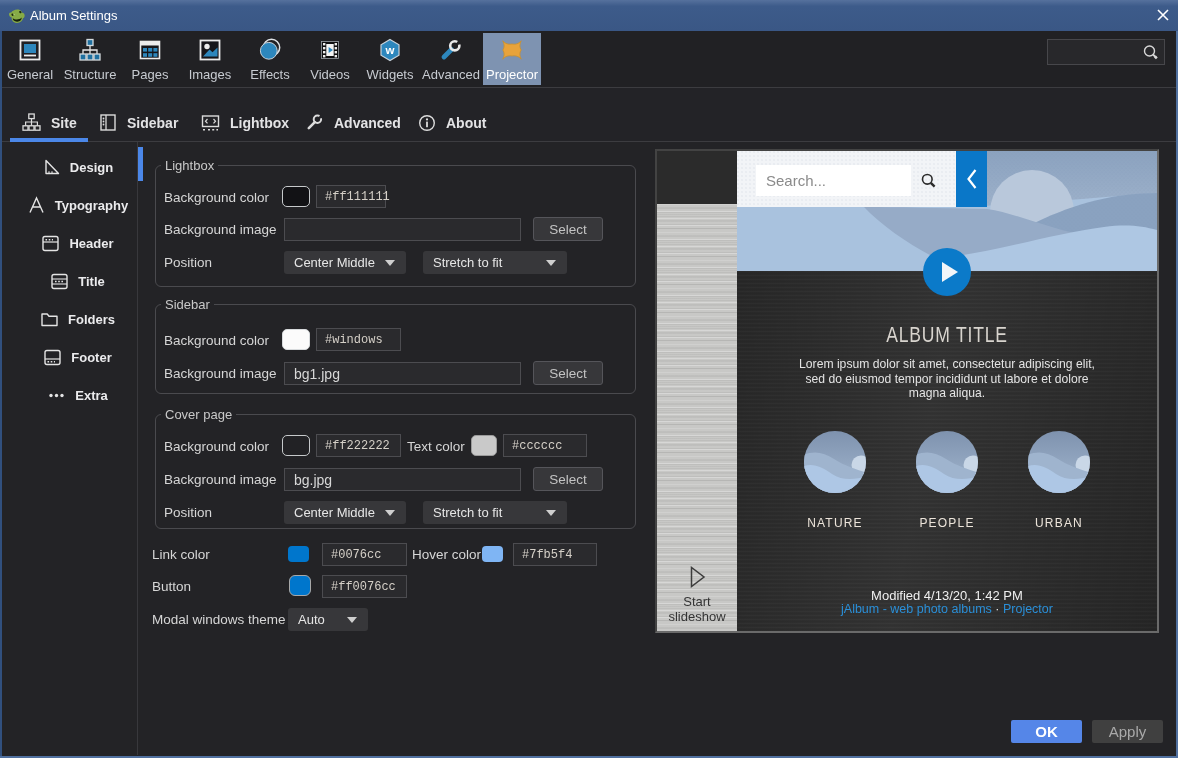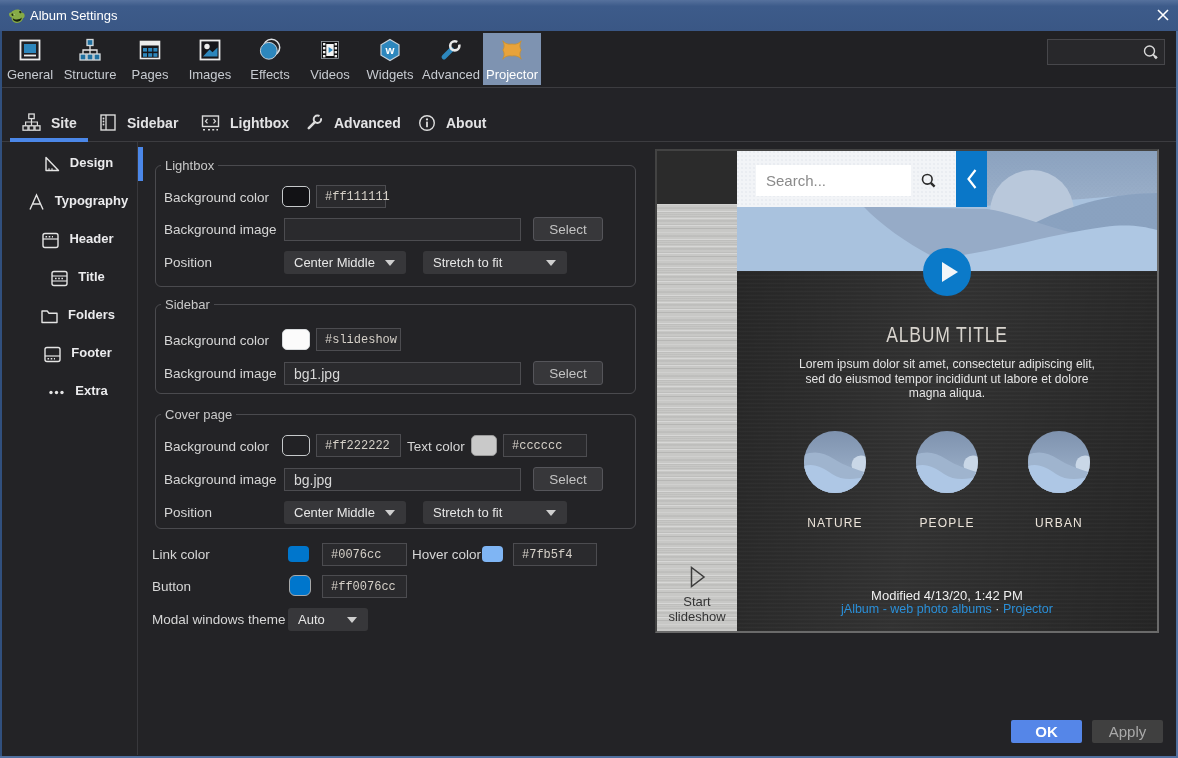--- a/index.html
+++ b/index.html
@@ -25,21 +25,21 @@
 
 #tabbar { left:0; top:88px; width:1178px; height:53px; background:#232327; }
 .tab { position:absolute; top:8px; height:53px; display:flex; align-items:center; gap:10px; }
 .tab .tlbl { font-size:14px; font-weight:bold; color:#e3e3e5; }
 #tabline { left:0; top:141px; width:1178px; height:1px; background:#3c3c40; }
 #tabul { left:10px; top:138px; width:78px; height:4px; background:#4b87e8; }
 
 #navsep { left:137px; top:142px; width:1px; height:613px; background:#38383c; }
 #navsel { left:138px; top:147px; width:5px; height:34px; background:#4b87e8; }
 .nav { position:absolute; left:16px; width:123px; height:24px; display:flex;
-  align-items:flex-start; justify-content:center; gap:9px; }
+  align-items:center; justify-content:center; gap:9px; }
 .nav .nlbl { font-size:13px; font-weight:bold; color:#ebebed; }
 
 fieldset.grp { position:absolute; border:1px solid #4a4a4e; border-radius:6px; }
 fieldset.grp legend { font-size:13px; color:#c9c9c9; margin-left:5px; padding:0 4px; }
 .flabel { position:absolute; font-size:13.5px; color:#d6d6d6; }
 .swatch { position:absolute; border-radius:5px; }
 .hexin { position:absolute; background:#2a2a2d; border:1px solid #4c4c50;
   font-family:"Liberation Mono", monospace; font-size:12px; color:#d5d0c8;
   display:flex; align-items:center; padding-left:8px; }
 .txtin { position:absolute; background:#2a2a2d; border:1px solid #4c4c50;
@@ -314,21 +314,21 @@
   <div class="selbtn" style="left:533px;top:217px">Select</div>
   <div class="flabel" style="left:164px;top:255px">Position</div>
   <div class="dd" style="left:284px;top:251px;width:122px">Center Middle</div>
   <div class="dd" style="left:423px;top:251px;width:144px">Stretch to fit</div>
 
   <fieldset class="grp" style="left:155px;top:297px;width:481px;height:97px">
     <legend>Sidebar</legend>
   </fieldset>
   <div class="flabel" style="left:164px;top:333px">Background color</div>
   <div class="swatch" style="left:282px;top:329px;width:28px;height:21px;background:#fbfbfb;border:1.5px solid #d8dbdd"></div>
-  <div class="hexin" style="left:316px;top:328px;width:85px;height:23px">#slideshow</div>
+  <div class="hexin" style="left:316px;top:328px;width:85px;height:23px">#windows</div>
   <div class="flabel" style="left:164px;top:366px">Background image</div>
   <div class="txtin" style="left:284px;top:362px;width:237px;height:23px">bg1.jpg</div>
   <div class="selbtn" style="left:533px;top:361px">Select</div>
 
   <fieldset class="grp" style="left:155px;top:407px;width:481px;height:122px">
     <legend>Cover page</legend>
   </fieldset>
   <div class="flabel" style="left:164px;top:439px">Background color</div>
   <div class="swatch" style="left:282px;top:435px;width:28px;height:21px;background:#222225;border:1.5px solid #c6c9cb"></div>
   <div class="hexin" style="left:316px;top:434px;width:85px;height:23px">#ff222222</div>

